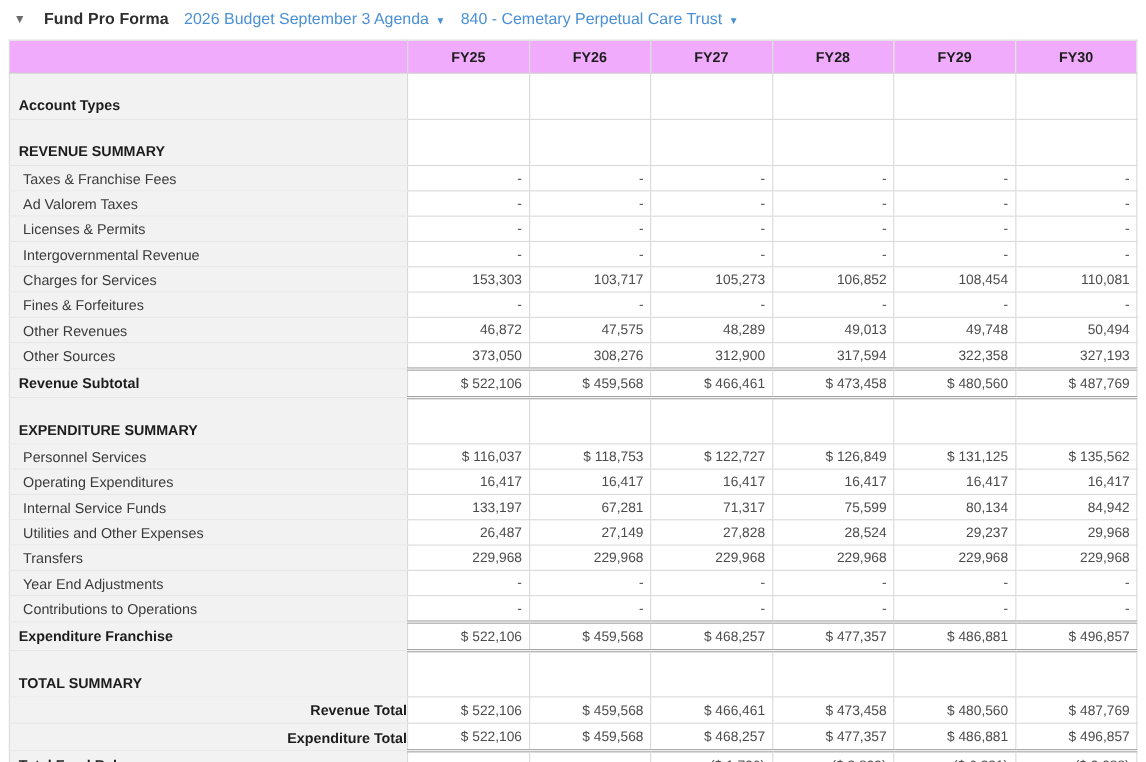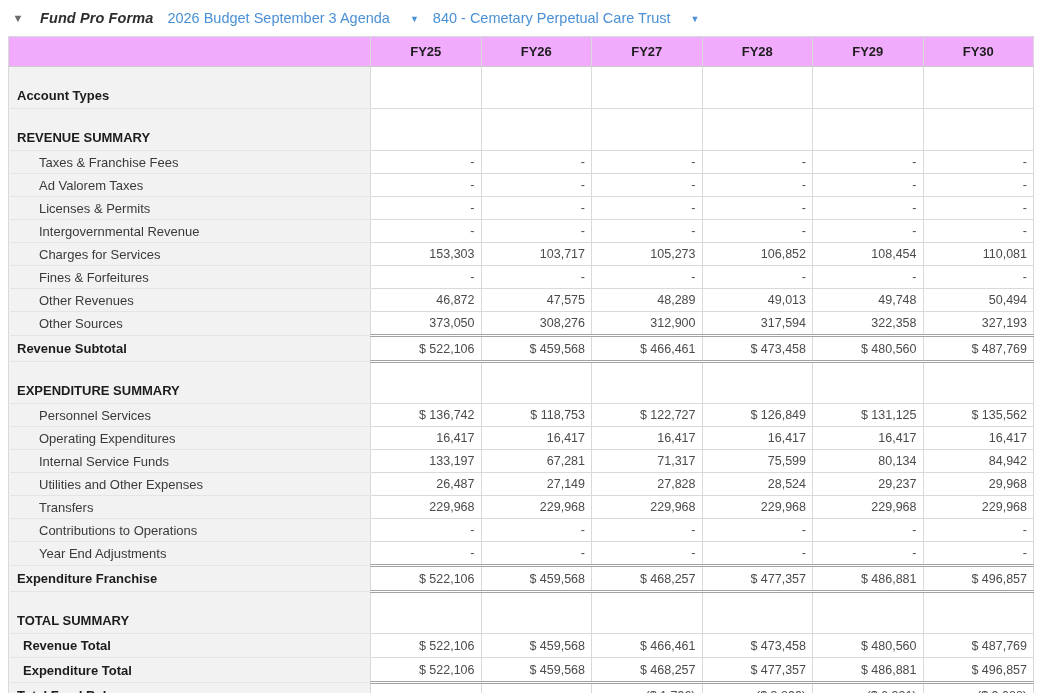--- a/index.html
+++ b/index.html
@@ -5,45 +5,45 @@
   html,body{margin:0;padding:0;background:#ffffff;}
   body{
     width:1042px;height:693px;overflow:hidden;
     font-family:"Liberation Sans","DejaVu Sans",sans-serif;
     -webkit-font-smoothing:antialiased;
   }
   .page{padding:8px 8px 0 8px;}
   
   .topbar{display:flex;align-items:center;gap:14px;padding:2px 0 10px 2px;}
   .collapse-caret{color:#6b6b6b;font-size:11px;cursor:pointer;width:16px;text-align:center;}
-  .page-title{font-size:14.5px;font-weight:700;color:#2e2e2e;letter-spacing:.1px;font-style:italic;}
-  .dropdown{display:flex;align-items:center;gap:20px;color:var(--blue,#4a90d5);font-size:14.5px;cursor:pointer;}
+  .page-title{font-size:14.5px;font-weight:700;color:#2e2e2e;letter-spacing:.1px;}
+  .dropdown{display:flex;align-items:center;gap:6px;color:var(--blue,#4a90d5);font-size:14.5px;cursor:pointer;}
   .dropdown .dd-caret{font-size:9px;padding-top:2px;}
   
   table.proforma{border-collapse:collapse;table-layout:fixed;width:1026px;}
   th,td{border:1px solid #d9d9d9;padding:0;overflow:hidden;white-space:nowrap;}
   th{
     background:#f0abfc;height:29px;font-size:13px;font-weight:700;color:#1d1d1d;
     text-align:center;border-bottom:1px solid #cccccc;
   }
   th.corner{border-bottom:1px solid #cccccc;}
   td.label{
     background:#f2f2f2;font-size:13px;color:#3a3a3a;text-align:left;
     padding-left:8px;border-top-color:#e5e5e5;border-bottom-color:#e5e5e5;
   }
   td.val{
     background:#ffffff;font-size:12.5px;color:#4b4b4b;text-align:right;padding-right:6px;
   }
   tr.r-detail td{height:22px;}
   tr.r-subtotal td,tr.r-total td,tr.r-grand td{height:23px;}
   tr.r-section td{height:36px;}
   tr.r-section td.label{font-weight:700;color:#1c1c1c;vertical-align:bottom;padding-bottom:5px;}
-  tr.r-detail td.label{padding-left:30px;}
+  tr.r-detail td.label{padding-left:12px;}
   tr.r-subtotal td.label,tr.r-total td.label,tr.r-grand td.label{font-weight:700;color:#1c1c1c;}
-  tr.r-total td.label{padding-left:14px;}
+  tr.r-total td.label{padding-left:14px;text-align:right;}
   tr.r-subtotal td.val{border-top:3px double #a3a3a3;border-bottom:3px double #a3a3a3;}
   tr.r-grand td.val{border-top:3px double #a3a3a3;}
   tr.r-grand td{border-bottom:3px double #8d8d8d;}
 </style>
 </head>
 <body>
 
 <div class="page">
 
   <div class="topbar">
@@ -184,21 +184,21 @@
           <td class="label">EXPENDITURE SUMMARY</td>
           <td class="val"></td>
           <td class="val"></td>
           <td class="val"></td>
           <td class="val"></td>
           <td class="val"></td>
           <td class="val"></td>
         </tr>
         <tr class="r-detail">
           <td class="label">Personnel Services</td>
-          <td class="val">$ 136,742</td>
+          <td class="val">$ 116,037</td>
           <td class="val">$ 118,753</td>
           <td class="val">$ 122,727</td>
           <td class="val">$ 126,849</td>
           <td class="val">$ 131,125</td>
           <td class="val">$ 135,562</td>
         </tr>
         <tr class="r-detail">
           <td class="label">Operating Expenditures</td>
           <td class="val">16,417</td>
           <td class="val">16,417</td>
@@ -228,30 +228,30 @@
         <tr class="r-detail">
           <td class="label">Transfers</td>
           <td class="val">229,968</td>
           <td class="val">229,968</td>
           <td class="val">229,968</td>
           <td class="val">229,968</td>
           <td class="val">229,968</td>
           <td class="val">229,968</td>
         </tr>
         <tr class="r-detail">
+          <td class="label">Year End Adjustments</td>
+          <td class="val">-</td>
+          <td class="val">-</td>
+          <td class="val">-</td>
+          <td class="val">-</td>
+          <td class="val">-</td>
+          <td class="val">-</td>
+        </tr>
+        <tr class="r-detail">
           <td class="label">Contributions to Operations</td>
-          <td class="val">-</td>
-          <td class="val">-</td>
-          <td class="val">-</td>
-          <td class="val">-</td>
-          <td class="val">-</td>
-          <td class="val">-</td>
-        </tr>
-        <tr class="r-detail">
-          <td class="label">Year End Adjustments</td>
           <td class="val">-</td>
           <td class="val">-</td>
           <td class="val">-</td>
           <td class="val">-</td>
           <td class="val">-</td>
           <td class="val">-</td>
         </tr>
         <tr class="r-subtotal">
           <td class="label">Expenditure Franchise</td>
           <td class="val">$ 522,106</td>

